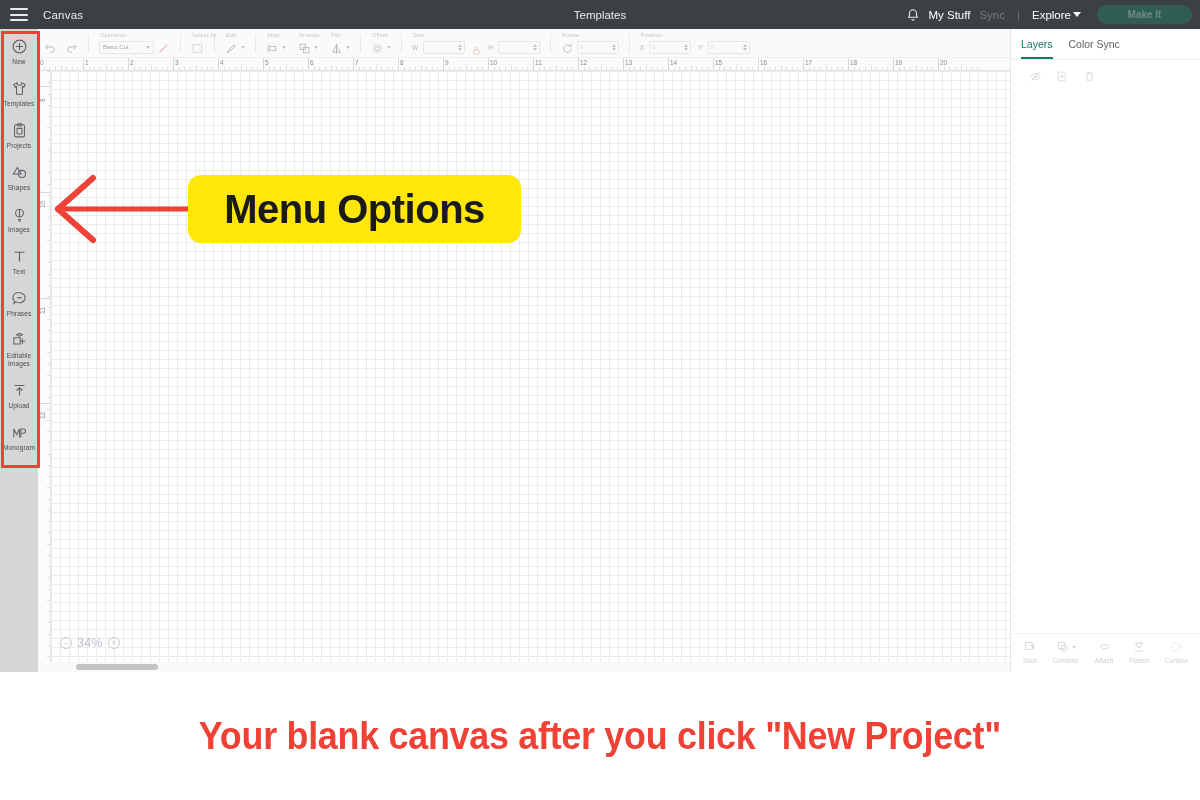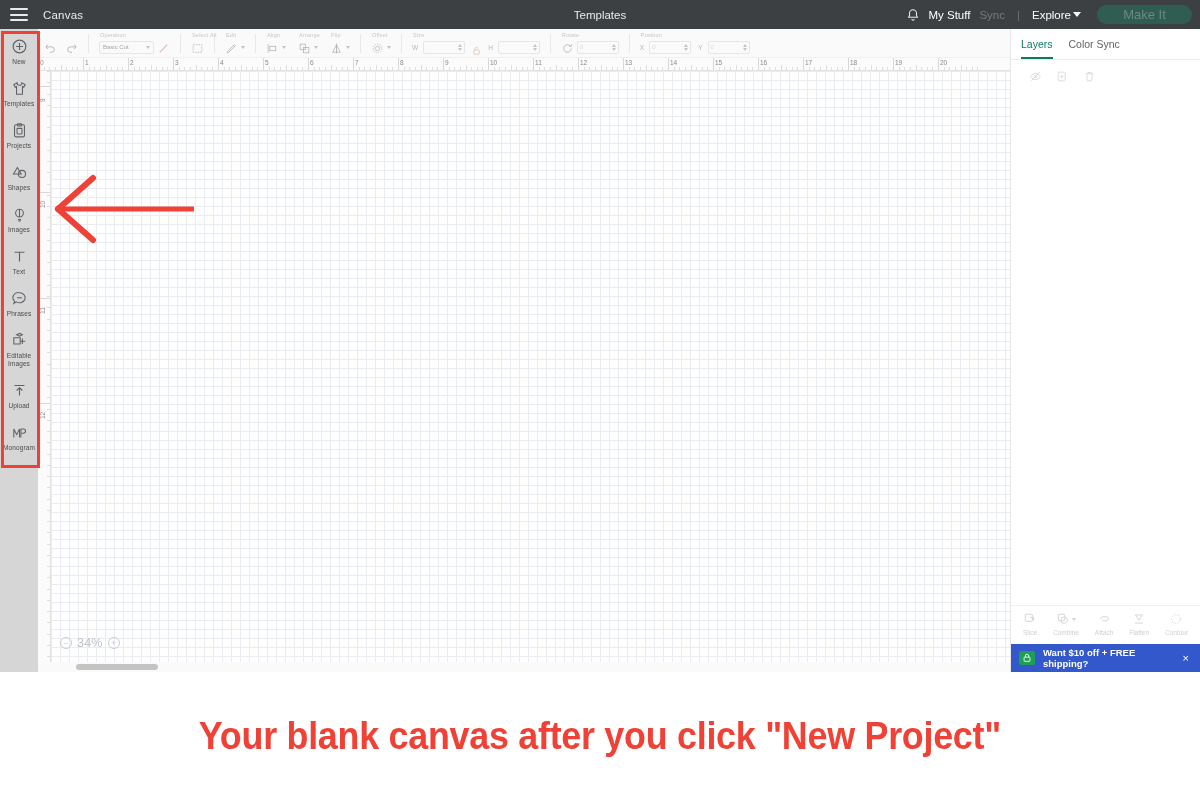--- a/index.html
+++ b/index.html
@@ -52,23 +52,23 @@
   .bell svg { display: block; }
   #my-stuff { font-size: 11.5px; color: #ffffff; cursor: pointer; }
   #save-btn { font-size: 11.5px; color: #75797c; margin-left: 9px; cursor: pointer; }
   .tb-divider { color: #6b6f72; font-size: 11.5px; margin: 0 12px; }
   #explore { font-size: 11.5px; color: #ffffff; cursor: pointer; display: flex; align-items: center; gap: 2px; }
   .chev { width: 0; height: 0; border-left: 4px solid transparent; border-right: 4px solid transparent; border-top: 5px solid #ffffff; }
   #make-it {
     margin-left: 16px;
     width: 95px; height: 19px; border-radius: 10px;
     background: #2f5d52;
-    color: #6c8a82; font-size: 13px;
+    color: #6c8a82; font-size: 10px;
     display: flex; align-items: center; justify-content: center;
-    cursor: pointer; border: none;
+    cursor: pointer; border: none; font-weight: bold;
   }
 
   
   #rail {
     position: absolute; left: 0; top: 29px;
     width: 38px; height: 643px;
     background: #d6d6d6;
   }
   .rail-item {
     width: 38px; padding-top: 9px; padding-bottom: 5px;
@@ -940,35 +940,28 @@
       <div class="lop">
         <span class="lop-icon">
           <svg viewBox="0 0 24 24" width="14" height="14" fill="none" stroke="#d4d4d4" stroke-width="1.6" stroke-dasharray="3 2.4">
             <circle cx="12" cy="12" r="7.5"></circle>
           </svg>
         </span>
         <span class="lop-label">Contour</span>
       </div>
     </div>
 
-    <div id="promo">
-      <span id="promo-badge">
-        <svg viewBox="0 0 24 24" width="10" height="10" fill="none" stroke="#ffffff" stroke-width="2">
-          <rect x="5" y="10" width="14" height="10" rx="1"></rect>
-            <path d="M8 10V7a4 4 0 0 1 8 0v3"></path>
-        </svg>
-      </span>
-      <span id="promo-text">Want $10 off + FREE shipping?</span>
-      <span id="promo-close">×</span>
-    </div>
   </div>
 
   <svg id="anno-arrow" width="150" height="78" viewBox="0 0 150 78">
     <line x1="148" y1="39" x2="14" y2="39" stroke="#ef4136" stroke-width="5"></line>
     <line x1="47" y1="8" x2="12" y2="39" stroke="#ef4136" stroke-width="6" stroke-linecap="round"></line>
     <line x1="47" y1="70" x2="12" y2="39" stroke="#ef4136" stroke-width="6" stroke-linecap="round"></line>
   </svg>
 
+  <div id="anno-callout">
+    <span id="anno-callout-text">Menu Options</span>
+  </div>
 </div>
 
 <div id="caption">
   <span id="caption-text">Your blank canvas after you click "New Project"</span>
 </div>
 
 </body></html>

